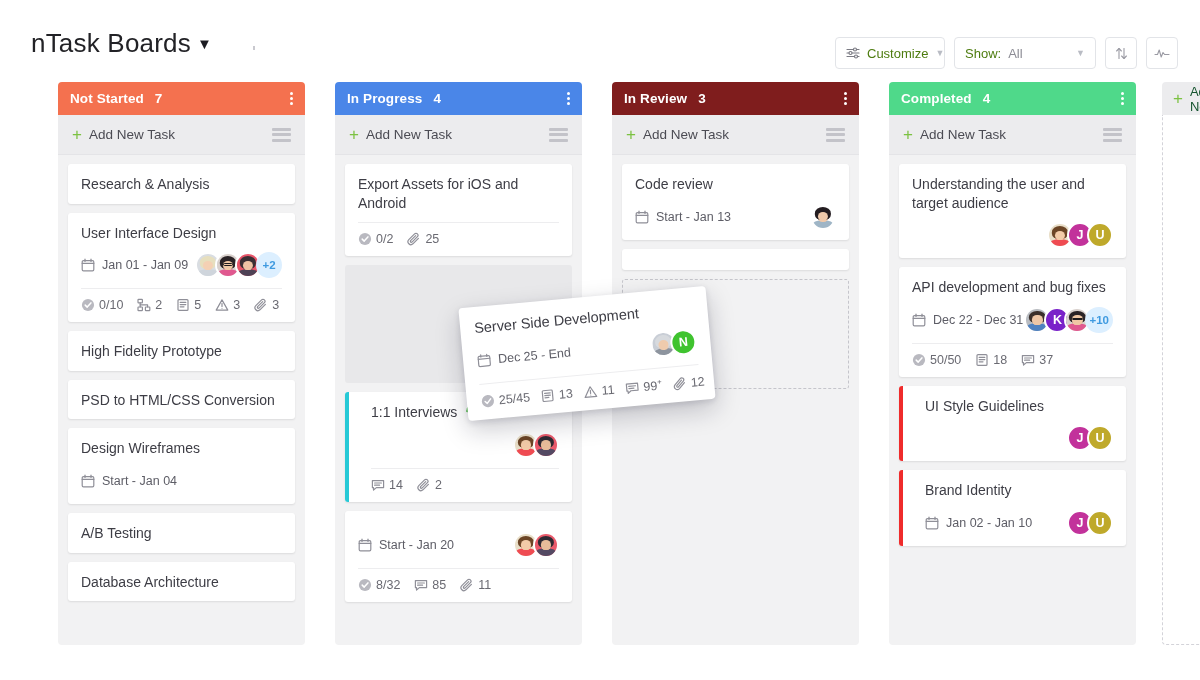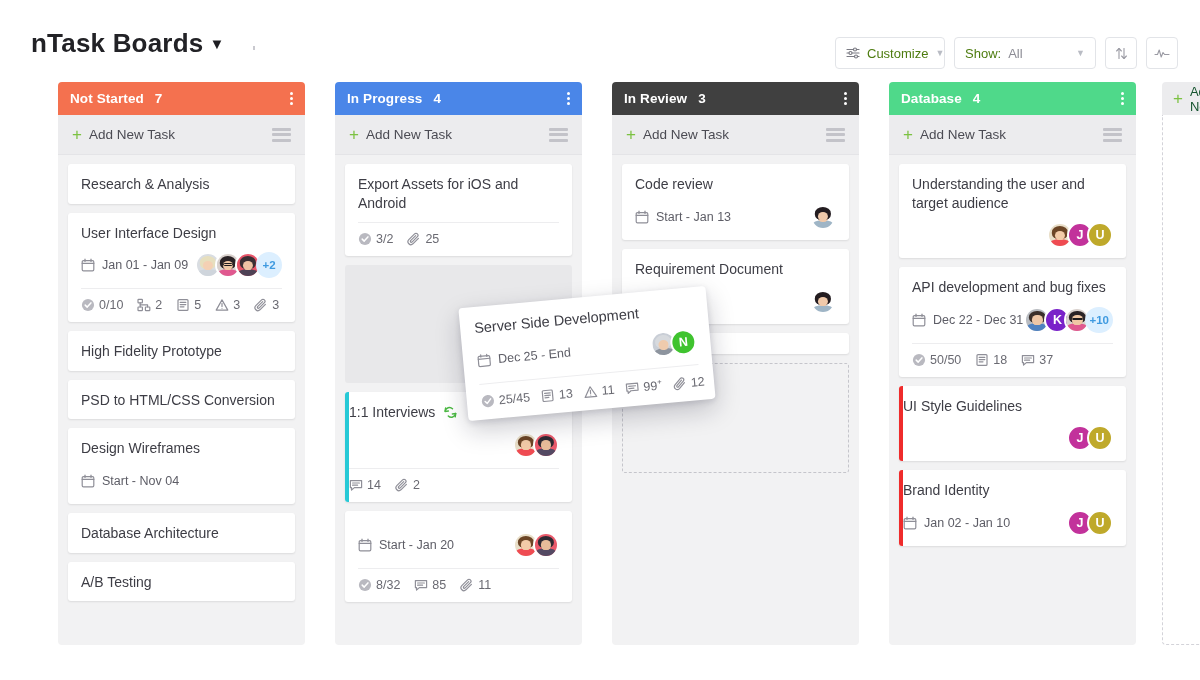--- a/index.html
+++ b/index.html
@@ -10,21 +10,21 @@
     overflow: hidden;
   }
 
   
   .topbar {
     position: absolute; left: 0; top: 0; width: 1200px; height: 82px;
     background: #fff;
   }
   .board-title {
     position: absolute; left: 31px; top: 28px;
-    font-size: 26px; font-weight: 700; color: #222226;
+    font-size: 26px; font-weight: 400; color: #222226;
     letter-spacing: .2px; white-space: nowrap;
   }
   .board-title .caret {
     display: inline-block; margin-left: 6px;
     font-size: 15px; vertical-align: 3px; color: #1d1d22;
   }
   .title-dot {
     position: absolute; left: 253px; top: 46px;
     width: 2px; height: 4px; background: #c9c9cf;
   }
@@ -84,21 +84,21 @@
   .card {
     background: #fff; border-radius: 3px; padding: 11px 13px 10px;
     box-shadow: 0 1px 2px rgba(20,20,30,.10);
     position: relative; overflow: hidden;
   }
   .card.lb::before {
     content: ""; position: absolute; left: 0; top: 0; bottom: 0; width: 4px;
   }
   .card.lb-red::before { background: #ef2b2b; }
   .card.lb-cyan::before { background: #27c9d6; }
-  .card.lb { padding-left: 4px; }
+  .card.lb { padding-left: 26px; }
 
   .card-title {
     font-size: 14px; color: #3d3d45; line-height: 1.33; font-weight: 400;
   }
   .card-title .repeat { margin-left: 8px; vertical-align: -2px; display: inline-block; }
 
   .card-mid { display: flex; align-items: center; margin-top: 10px; min-height: 26px; }
   .datewrap { display: flex; align-items: center; gap: 7px; font-size: 12.5px; color: #5d5d66; }
 
   .avatars { margin-left: auto; display: flex; align-items: center; }
@@ -348,32 +348,32 @@
       <div class="card-mid">
       <span class="datewrap">
             <span>
                       <svg width="14" height="14" viewBox="0 0 14 14" stroke="#8f8f98" fill="none" stroke-width="1.2" stroke-linecap="round" stroke-linejoin="round">
                         <rect x="1.2" y="2.6" width="11.6" height="10.2" rx="1.3"></rect>
                         <line x1="1.2" y1="5.4" x2="12.8" y2="5.4"></line>
                         <line x1="4" y1="1.2" x2="4" y2="3.4"></line>
                         <line x1="10" y1="1.2" x2="10" y2="3.4"></line>
                       </svg>
                     </span>
-            <span>Start - Nov 04</span>
+            <span>Start - Jan 04</span>
                   </span>
 
     </div>
+
+    </div>
+              <div class="card">
+      <div class="card-title">A/B Testing</div>
 
     </div>
               <div class="card">
       <div class="card-title">Database Architecture</div>
-
-    </div>
-              <div class="card">
-      <div class="card-title">A/B Testing</div>
 
     </div>
       </div>
     </div>
   </div>
       </div>
       <div class="col">
         <div class="col-inner">
     <div class="col-head" style="background:#4a86e8">
       <span>In Progress</span>
@@ -400,21 +400,21 @@
 
       <div class="divider"></div>
                 <div class="meta">
                   <span class="mi">
             <span>
                       <svg width="14" height="14" viewBox="0 0 14 14">
                         <circle cx="7" cy="7" r="6.1" fill="#b9b9c0"></circle>
                         <polyline points="4.2,7.1 6.2,9.1 9.9,4.9" fill="none" stroke="#fff" stroke-width="1.5" stroke-linecap="round" stroke-linejoin="round"></polyline>
                       </svg>
                     </span>
-            <span>3/2</span>
+            <span>0/2</span>
           </span>
                   <span class="mi">
             <span>
                       <svg width="14" height="14" viewBox="0 0 14 14" stroke="#8f8f98" fill="none" stroke-width="1.2" stroke-linecap="round" stroke-linejoin="round">
                         <path d="M11.4 6.3 L5.9 11.8 a2.9 2.9 0 0 1-4.1-4.1 L7.6 1.9 a1.95 1.95 0 0 1 2.8 2.8 L5 10.1 a1 1 0 0 1-1.4-1.4 L8.7 3.6"></path>
                       </svg>
                     </span>
             <span>25</span>
           </span>
                 </div>
@@ -540,21 +540,21 @@
             <span>11</span>
           </span>
                 </div>
     </div>
       </div>
     </div>
   </div>
       </div>
       <div class="col">
         <div class="col-inner">
-    <div class="col-head" style="background:#404040">
+    <div class="col-head" style="background:#7f1d1d">
       <span>In Review</span>
       <span class="count">3</span>
       <span class="dots">
               <i></i>
               <i></i>
               <i></i>
             </span>
     </div>
     <div class="col-body">
       <div class="addrow">
@@ -590,51 +590,32 @@
     <span class="hair" style="background:#231c20"></span>
     <span style="position:absolute;left:50%;top:30%;width:46%;height:42%;transform:translateX(-50%);border-radius:48%;background:#f0c9aa"></span>
 
   </span>
                     </div>
                   </div>
     </div>
 
     </div>
               <div class="card">
-      <div class="card-title">Requirement Document</div>
-      <div class="card-mid">
-
-      <div class="avatars">
-                    <div class="av">
-                      <span class="face">
-    <span class="bg" style="background:#ffffff"></span>
-    <span class="body" style="background:#9fb5c6"></span>
-    <span class="skin" style="background:#f0c9aa"></span>
-    <span class="hair" style="background:#231c20"></span>
-    <span style="position:absolute;left:50%;top:30%;width:46%;height:42%;transform:translateX(-50%);border-radius:48%;background:#f0c9aa"></span>
-
-  </span>
-                    </div>
-                  </div>
-    </div>
-
-    </div>
-              <div class="card">
       <div class="card-title"></div>
 
     </div>
               <div class="ph-dashed"></div>
       </div>
     </div>
   </div>
       </div>
       <div class="col">
         <div class="col-inner">
     <div class="col-head" style="background:#4fd98a">
-      <span>Database</span>
+      <span>Completed</span>
       <span class="count">4</span>
       <span class="dots">
               <i></i>
               <i></i>
               <i></i>
             </span>
     </div>
     <div class="col-body">
       <div class="addrow">
         <span class="plus">+</span>

